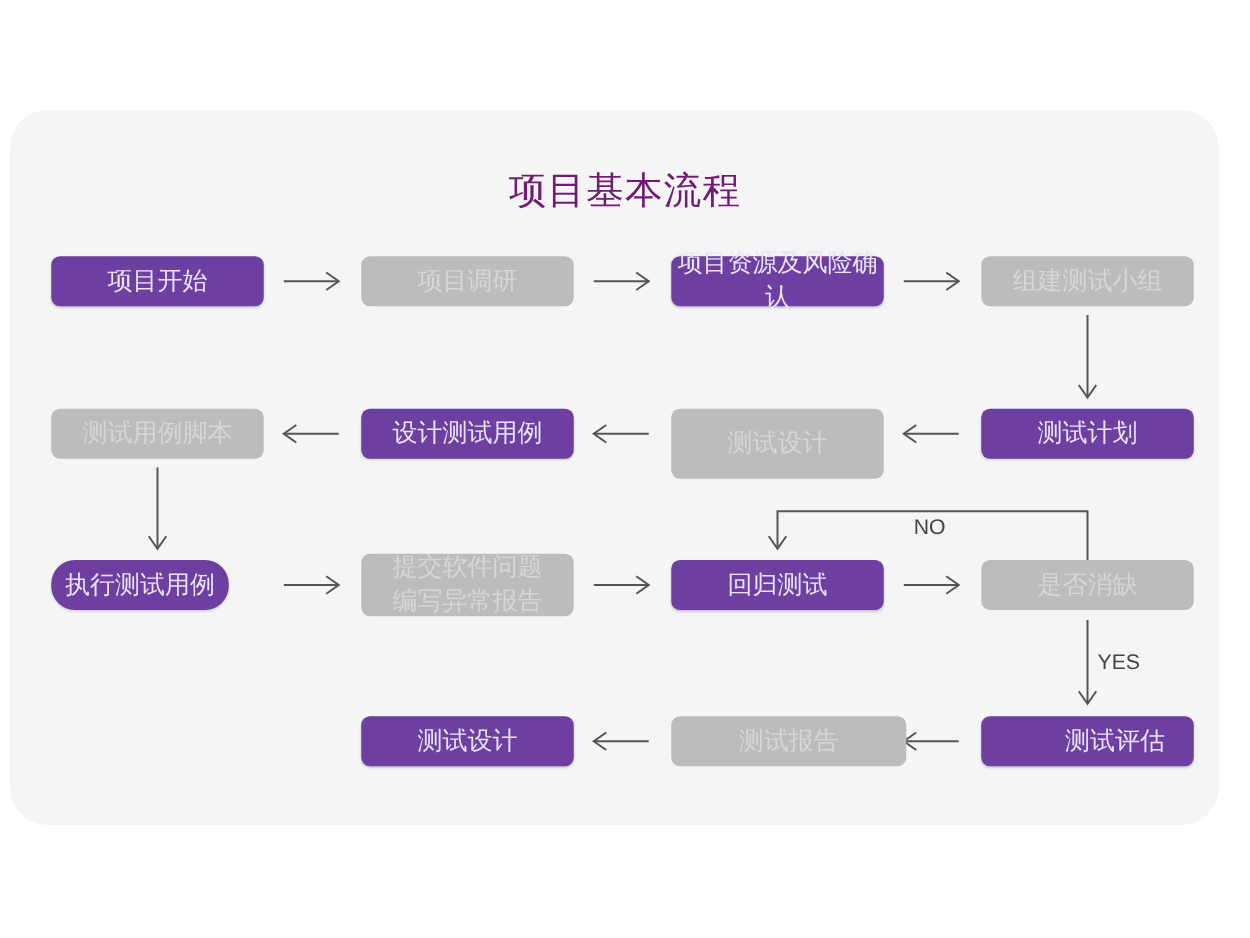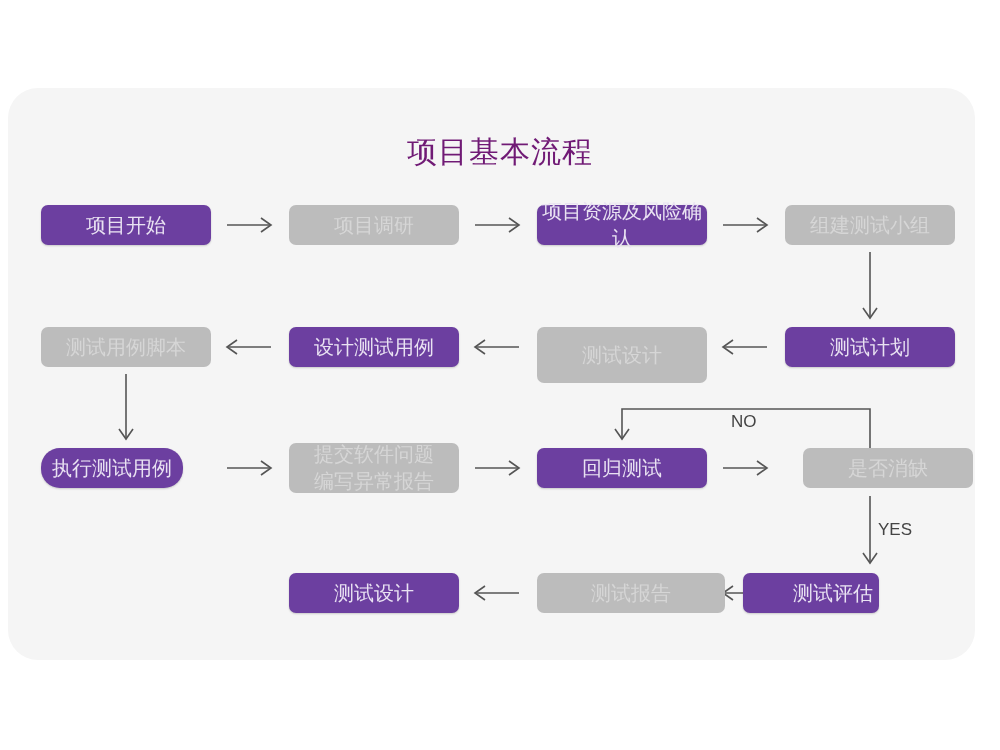--- a/index.html
+++ b/index.html
@@ -186,30 +186,30 @@
     </div>
     <div class="node purple" style="left: 41px; top: 448px; width: 142px; height: 40px; border-radius: 19px;">
       <span>执行测试用例</span>
     </div>
     <div class="node gray" style="left: 289px; top: 443px; width: 170px; height: 50px;">
       <span>提交软件问题<br>编写异常报告</span>
     </div>
     <div class="node purple" style="left: 537px; top: 448px; width: 170px; height: 40px;">
       <span>回归测试</span>
     </div>
-    <div class="node gray" style="left: 785px; top: 448px; width: 170px; height: 40px; margin-left: 18px;">
+    <div class="node gray" style="left: 785px; top: 448px; width: 170px; height: 40px;">
       <span>是否消缺</span>
     </div>
     <div class="node purple" style="left: 289px; top: 573px; width: 170px; height: 40px;">
       <span>测试设计</span>
     </div>
     <div class="node gray" style="left: 537px; top: 573px; width: 188px; height: 40px;">
       <span>测试报告</span>
     </div>
-    <div class="node purple" style="left: 743px; top: 573px; width: 136px; height: 40px; padding-left: 44px;">
+    <div class="node purple" style="left: 785px; top: 573px; width: 170px; height: 40px; padding-left: 44px;">
       <span>测试评估</span>
     </div>
   </div>
 
 <div id="labels-layer">
     <div class="edge-label" style="left: 731px; top: 412px;">NO</div>
     <div class="edge-label" style="left: 878px; top: 520px;">YES</div>
   </div>
 
 </body></html>

